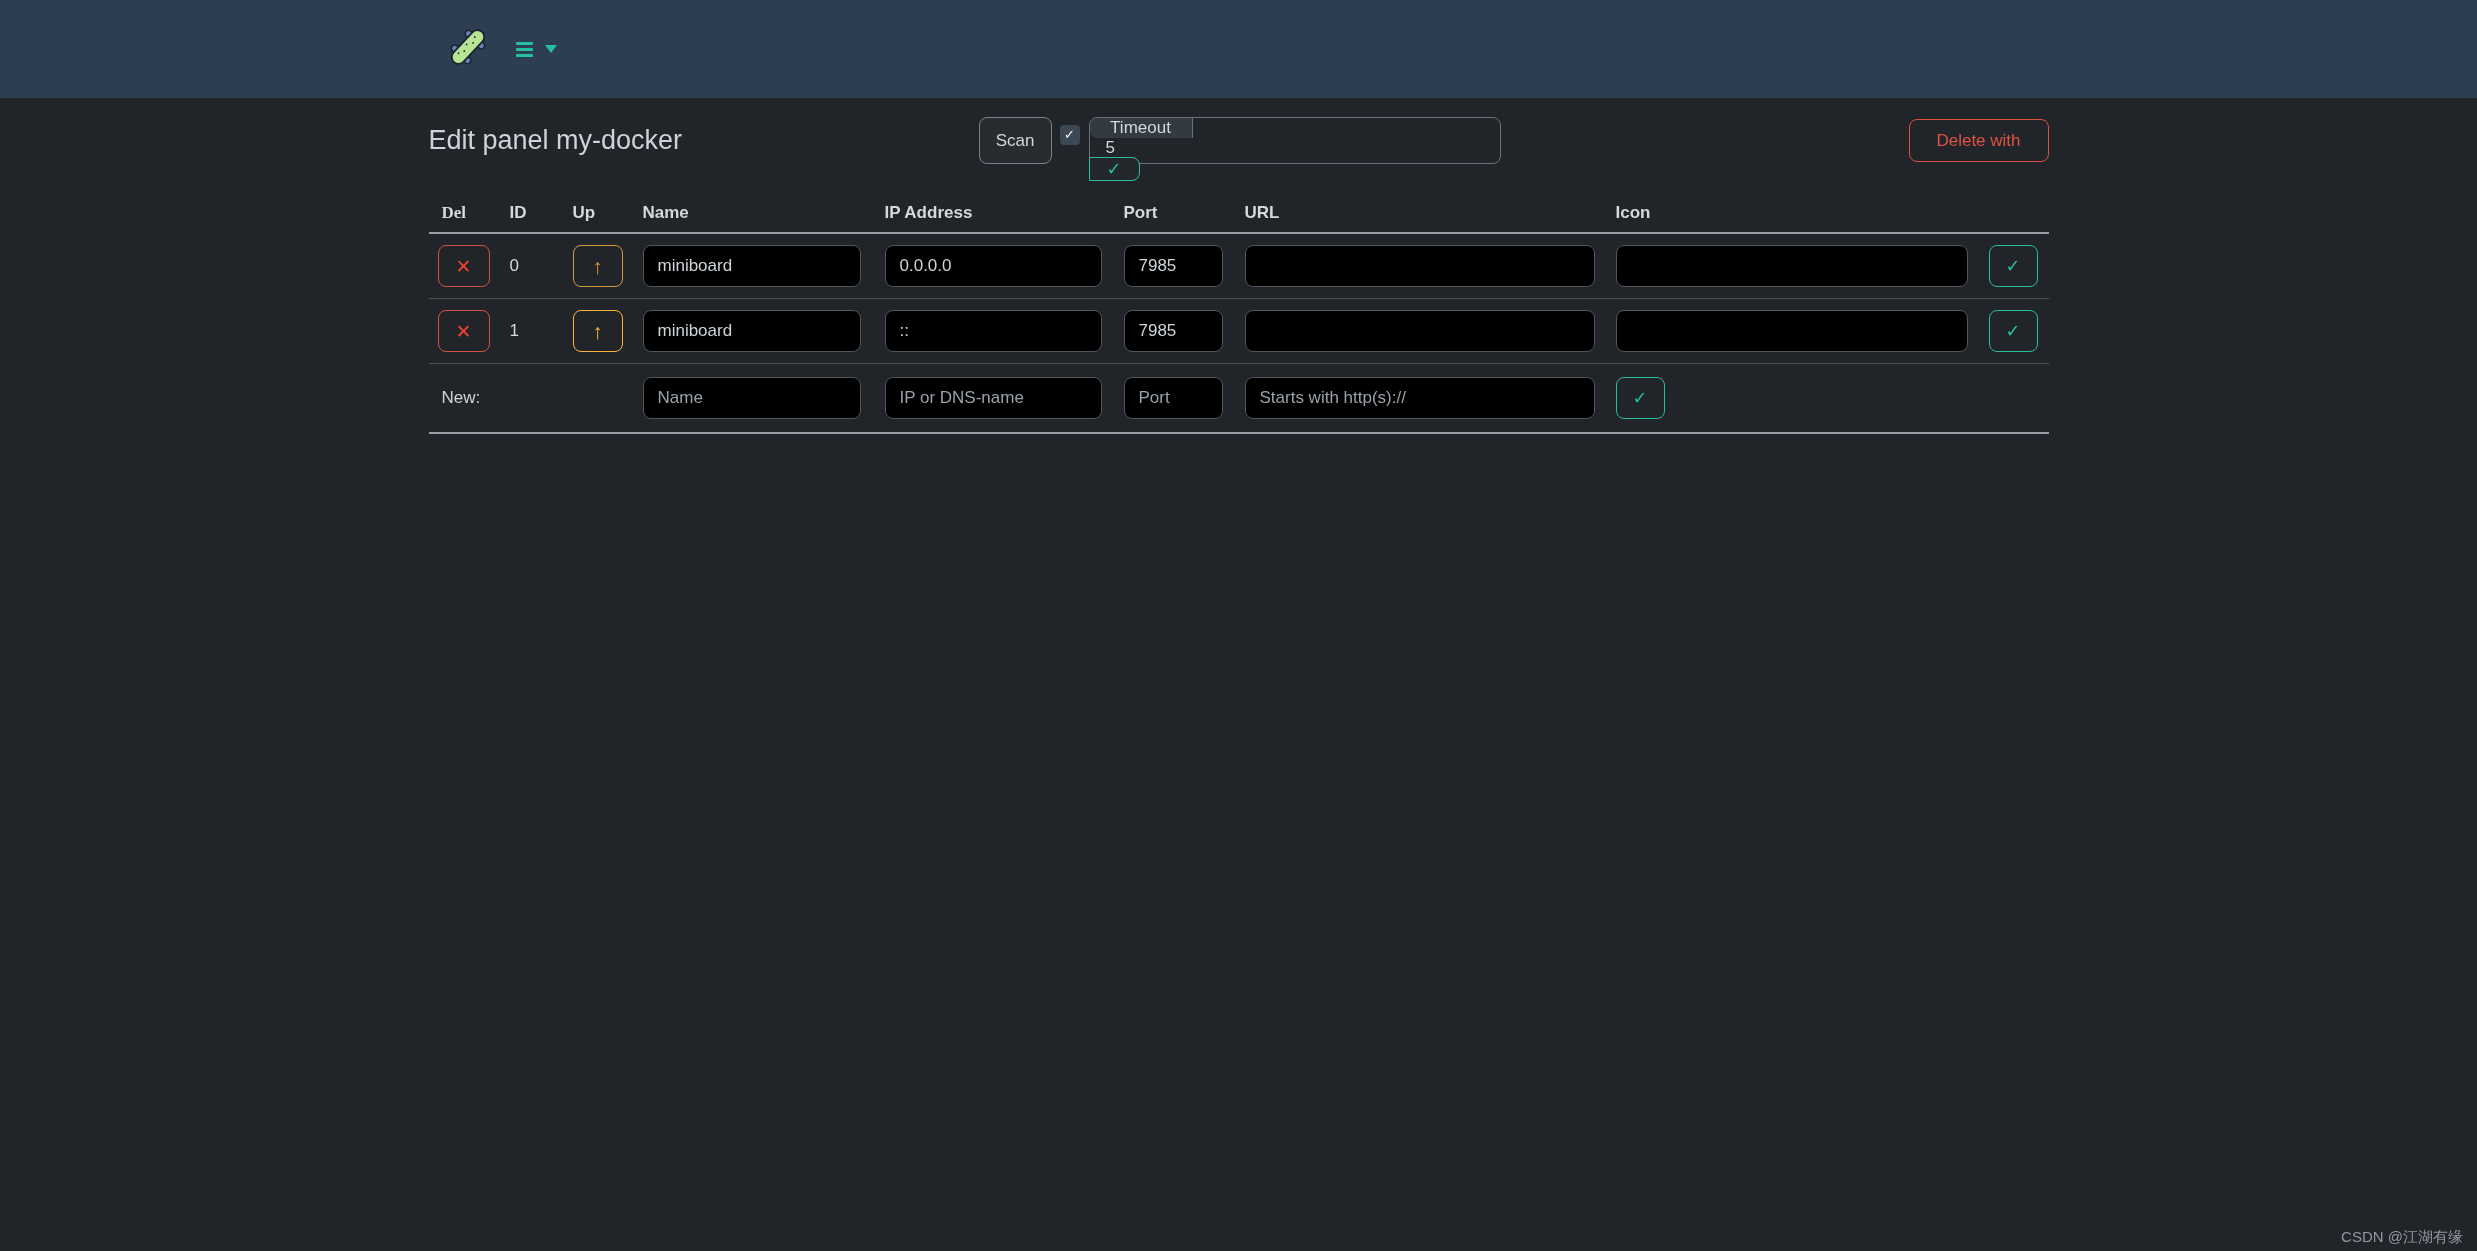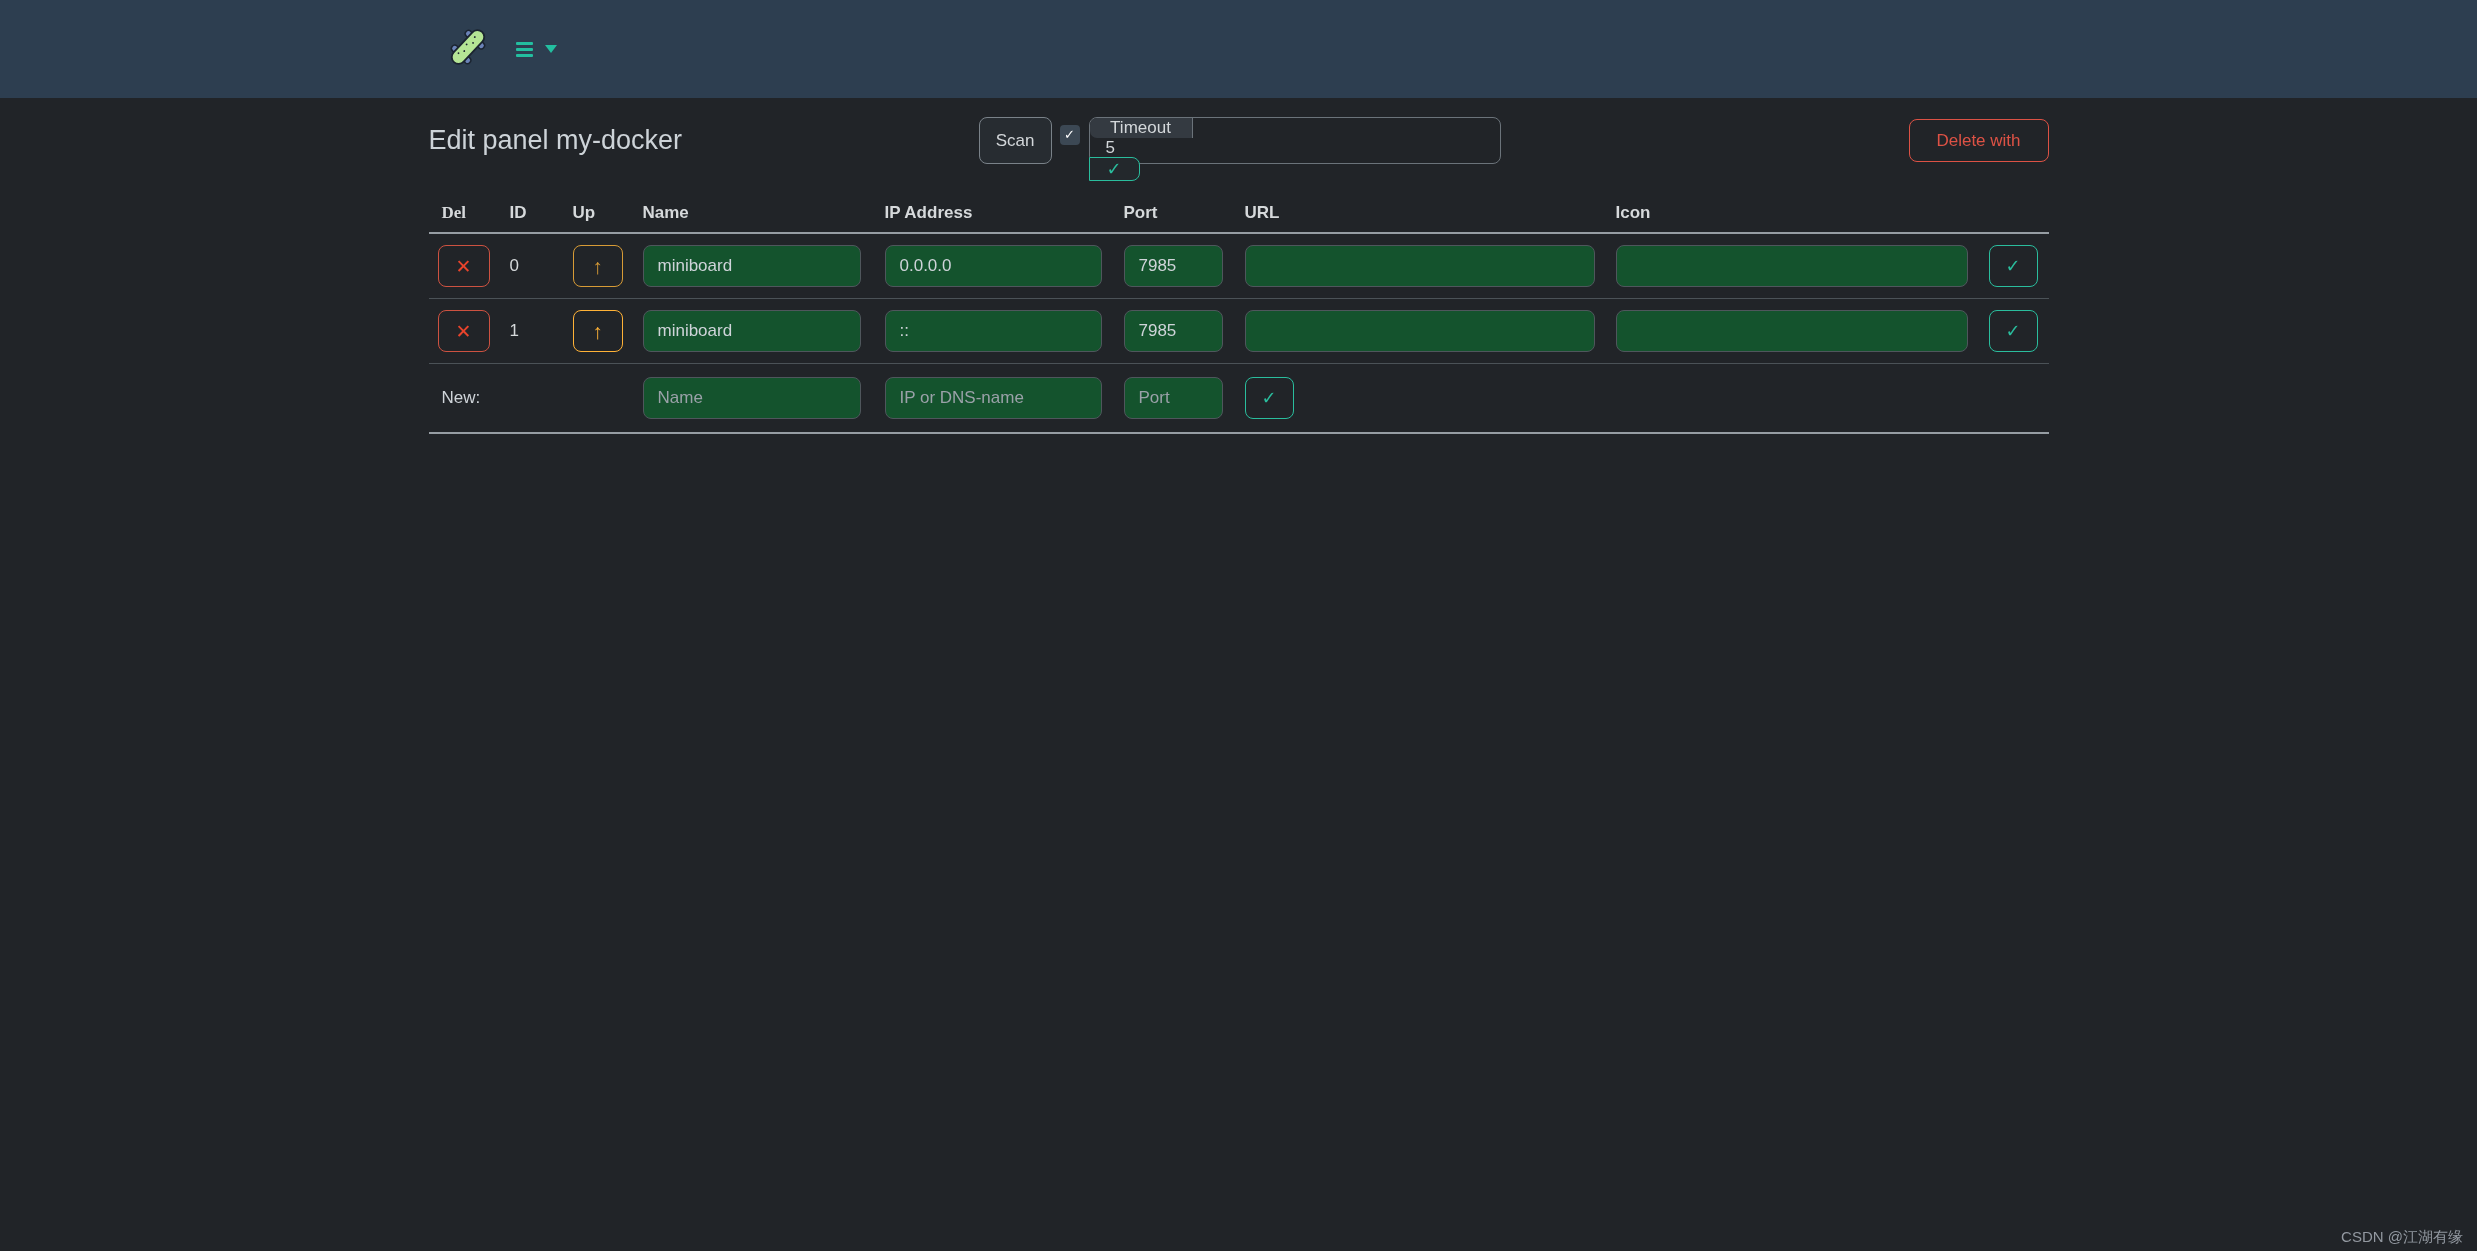--- a/index.html
+++ b/index.html
@@ -54,21 +54,21 @@
   .trow { align-items:center; height:65px; border-bottom:1px solid #4b5257; }
   .trow.last { height:70px; border-bottom:2px solid #969da3; }
   .cell-id { font-size:17px; color:#d6d9db; }
   .new-label { font-size:17px; color:#cfd4d9; padding-left:13px; grid-column:1 / span 3; }
   .icon-btn { width:52px; height:42px; border-radius:8px; background:transparent;
               font-size:19px; line-height:1; cursor:pointer; }
   .del-btn { margin-left:9px; border:1px solid #cd5241; color:#e8442c; }
   .up-btn  { width:50px; border:1px solid #d79b36; color:#d79b36; font-size:21px; }
   .up-btn.bright { border-color:#ffb237; color:#ffb237; }
   .ok-btn  { width:49px; border:1px solid #2abd9d; color:#2abd9d; font-size:18px; }
-  .tinput { height:42px; background:#14532d; border:1px solid #4f565c; border-radius:8px;
+  .tinput { height:42px; background:#000000; border:1px solid #4f565c; border-radius:8px;
             color:#cfd4d9; font-size:17px; padding:0 14px; font-family:inherit; outline:none; }
   .tinput::placeholder { color:#9aa1a8; opacity:1; }
   .w-name { width:218px; } .w-ip { width:217px; } .w-port { width:99px; }
   .w-url { width:350px; } .w-icon { width:352px; }
   
   .watermark { position:absolute; right:14px; bottom:4px; font-size:15px; color:#9298a0; }
 </style>
 </head>
 <body>
 
@@ -151,18 +151,19 @@
     <div><input class="tinput w-url" type="text" value="" style=""></div>
     <div><input class="tinput w-icon" type="text" value="" style=""></div>
     <div><button class="icon-btn ok-btn">✓</button></div>
   </div>
 
   <div class="grid trow last">
     <div class="new-label">New:</div>
     <div><input class="tinput w-name" type="text" placeholder="Name" style=""></div>
     <div><input class="tinput w-ip" type="text" placeholder="IP or DNS-name" style=""></div>
     <div><input class="tinput w-port" type="text" placeholder="Port" style=""></div>
+    <div><input class="tinput w-url" type="text" placeholder="Starts with http(s)://" style=""></div>
     <div><button class="icon-btn ok-btn">✓</button></div>
   </div>
 
 </main>
 
 <div class="watermark">CSDN @江湖有缘</div>
 
 </body></html>

